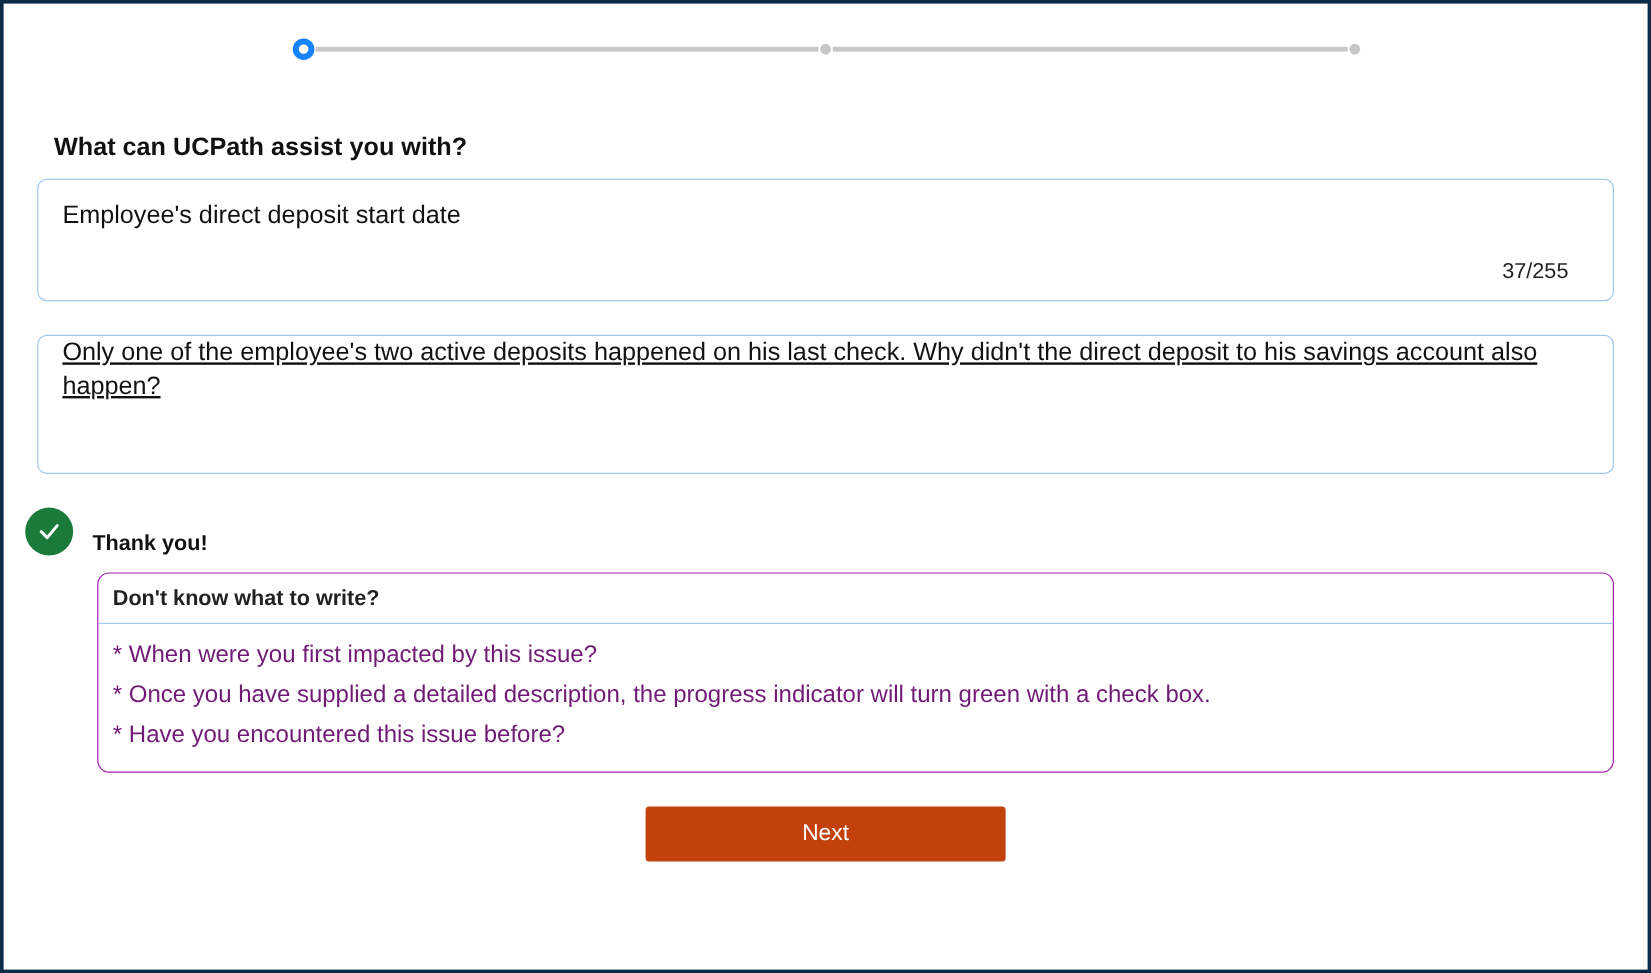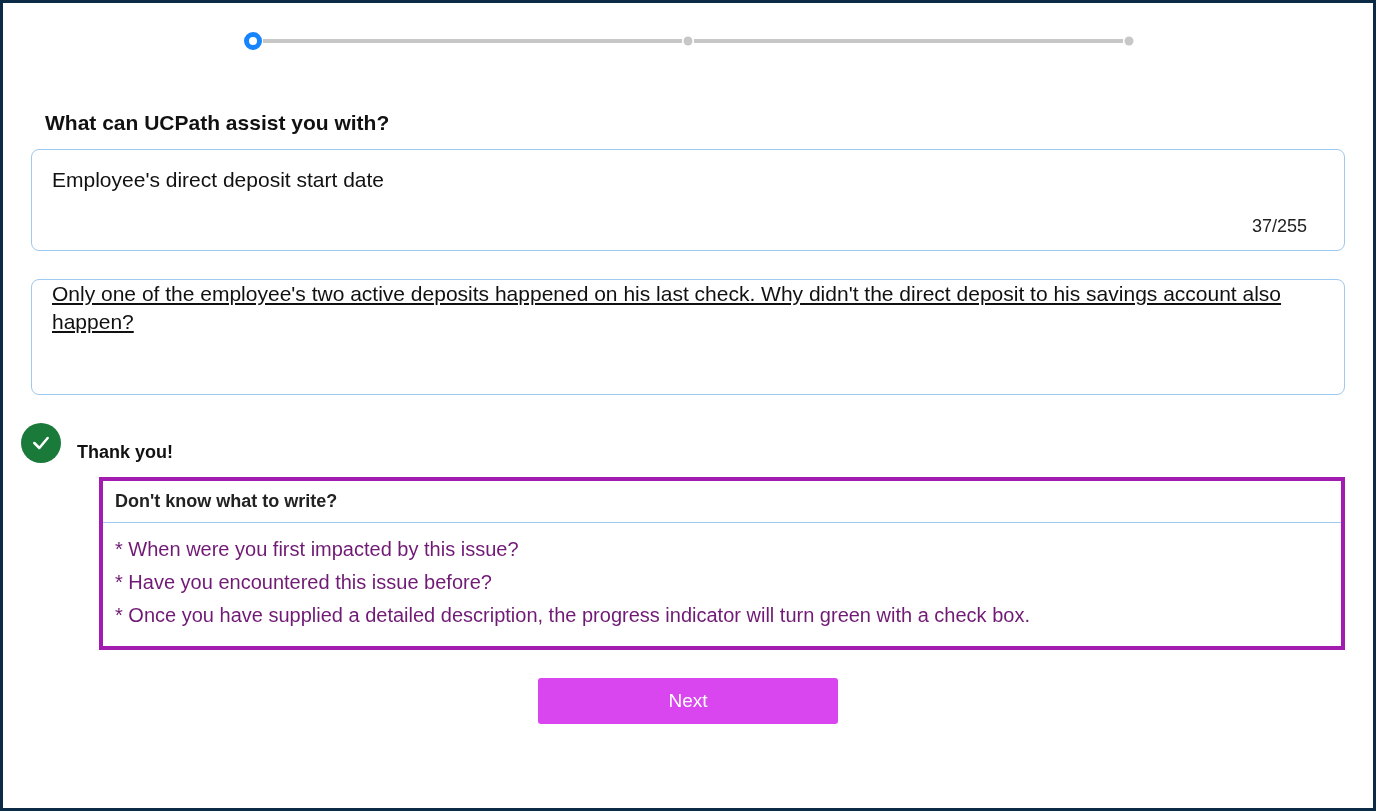--- a/index.html
+++ b/index.html
@@ -125,23 +125,23 @@
       height: 20px;
     }
     .thank-text {
       font-size: 18px;
       font-weight: 700;
       color: #111;
     }
 
     
     .hint-panel {
-      margin-left: 68px;
-      border: 4px solid #a21caf;
-      border-radius: 0;
+      margin-left: 50px;
+      border: 1px solid #a21caf;
+      border-radius: 10px;
     }
     .hint-header {
       border-bottom: 1px solid #9fc9ee;
       padding: 10px 12px;
       font-size: 18px;
       font-weight: 700;
       color: #222;
     }
     .hint-body {
       padding: 10px 12px 14px 12px;
@@ -149,21 +149,21 @@
       color: #701a75;
       line-height: 1.65;
     }
 
     
     .next-wrap {
       text-align: center;
       margin-top: 28px;
     }
     .next-btn {
-      background: #d946ef;
+      background: #c2410c;
       color: #ffffff;
       border: none;
       font-size: 19px;
       padding: 12px 0;
       width: 300px;
       cursor: pointer;
       border-radius: 3px;
     }
   </style>
 </head>
@@ -197,20 +197,20 @@
       <polyline points="4,12 10,18 20,6"></polyline>
     </svg>
   </div>
   <div class="thank-text">Thank you!</div>
 </div>
 
 <div class="hint-panel">
   <div class="hint-header">Don't know what to write?</div>
   <div class="hint-body">
     <div>* When were you first impacted by this issue?</div>
+    <div>* Once you have supplied a detailed description, the progress indicator will turn green with a check box.</div>
     <div>* Have you encountered this issue before?</div>
-    <div>* Once you have supplied a detailed description, the progress indicator will turn green with a check box.</div>
   </div>
 </div>
 
 <div class="next-wrap">
   <button class="next-btn">Next</button>
 </div>
 
 </body></html>

